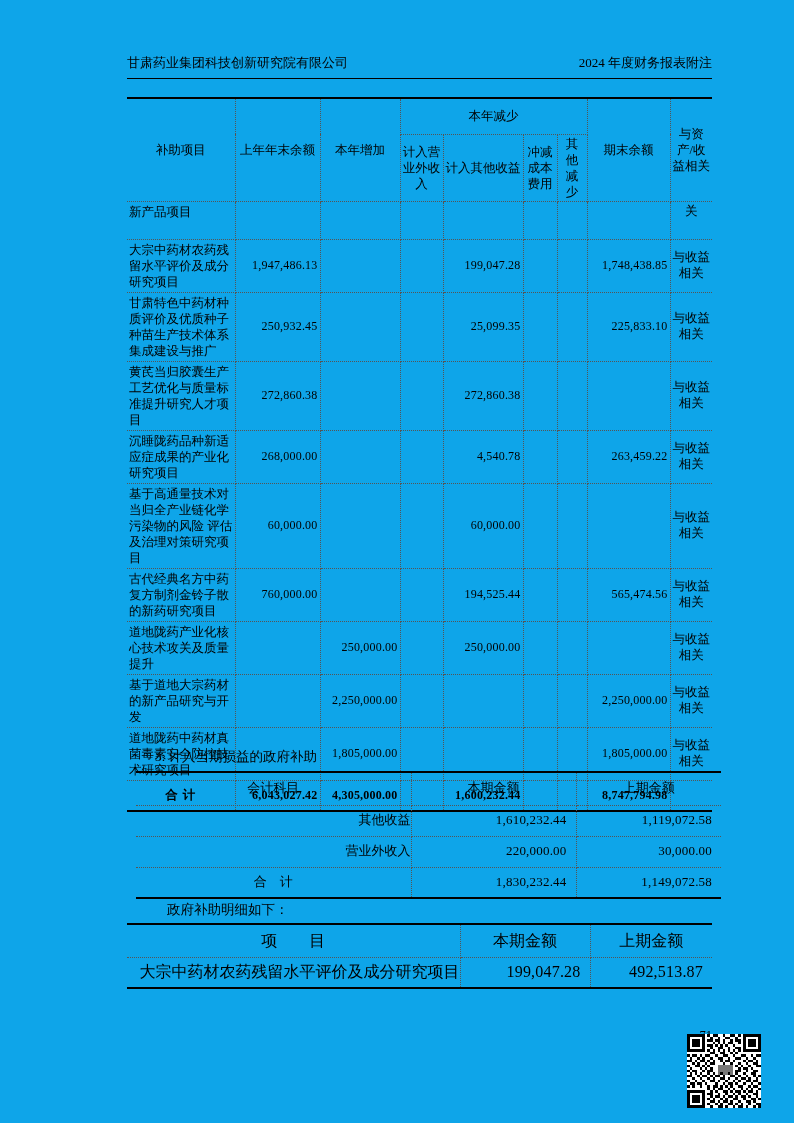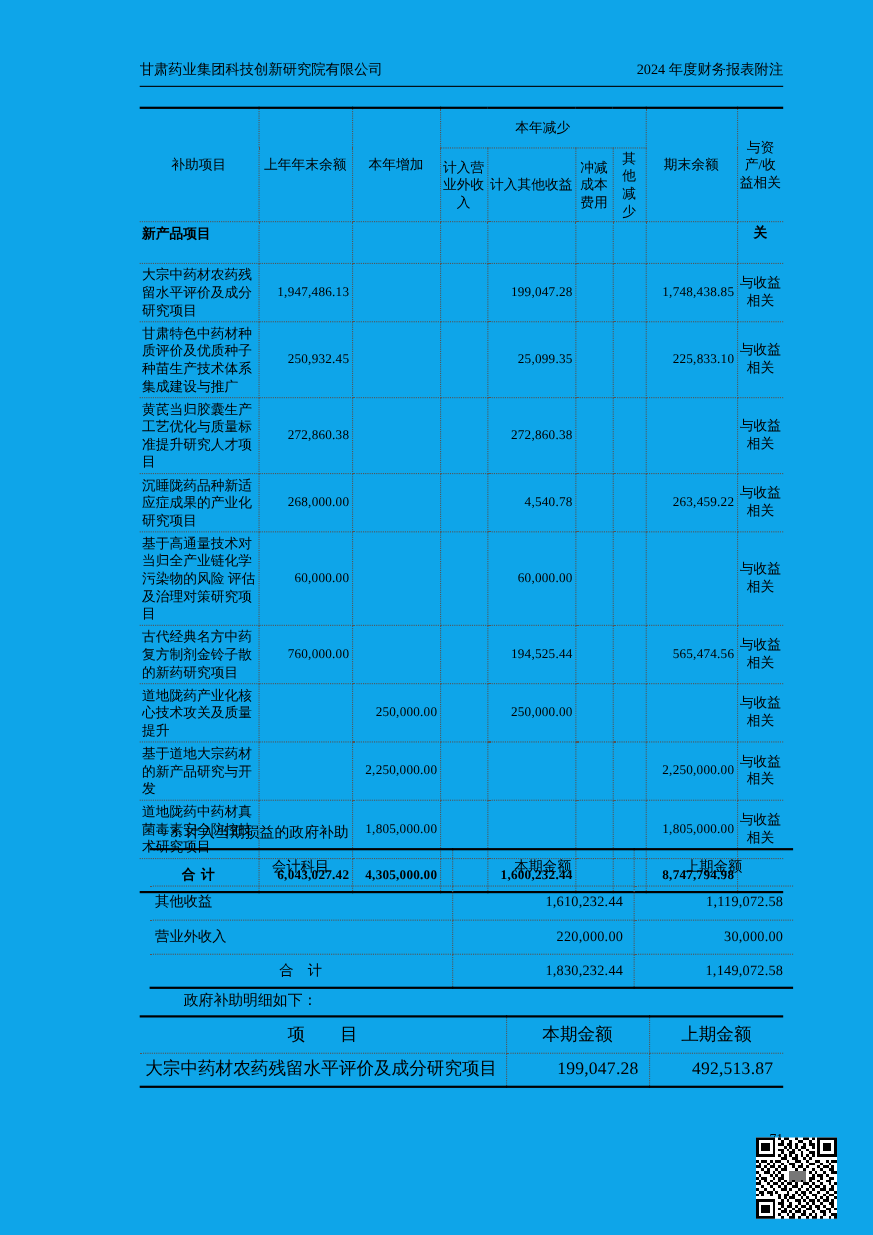--- a/index.html
+++ b/index.html
@@ -29,32 +29,32 @@
         border-top:2.5px solid #000; border-bottom:2.5px solid #000; }
   .t1 thead th { text-align:center; vertical-align:middle; padding:1px 2px; }
   .t1 .group-head { height:36px; }
   .t1 .sub-head th { height:56px; }
   .t1 th.narrow { padding:1px 6px; }
   .t1 tbody td { vertical-align:middle; padding:2px 3px; }
   .t1 td.name { text-align:left; padding:2px 1px 2px 2px; }
   .t1 td.num  { text-align:right; font-size:12px; letter-spacing:.2px;
                 padding-right:2px; }
   .t1 td.rel  { text-align:center; padding:2px 2px; line-height:1.25; }
-  .t1 tr.cont td { vertical-align:top; height:38px;font-weight:bold; }
+  .t1 tr.cont td { vertical-align:top; height:38px; }
   .t1 tr.total td { font-weight:bold; height:31px; }
   .t1 tr.total td.label { text-align:center; letter-spacing:1px; }
 
   
   .t2 { position:absolute; left:136px; top:771px;
         border-top:2px solid #000; border-bottom:2px solid #000; font-size:13px; }
   .t3 { position:absolute; left:127px; top:923px;
         border-top:2px solid #000; border-bottom:2px solid #000; font-size:16px; }
   .t2 th, .t3 th { text-align:center; vertical-align:middle; height:33px; }
   .t2 td, .t3 td { vertical-align:middle; height:31px; }
-  .t2 td.name, .t3 td.name { text-align:left; padding-left:5px; }
+  .t2 td.name, .t3 td.name { text-align:right; padding-left:5px; }
   .t2 td.num,  .t3 td.num  { text-align:right; padding-right:9px; letter-spacing:.2px; }
   .t2 td.label { text-align:center; }
 
   .section-heading { position:absolute; left:155px; font-size:13.5px; }
   .h-loss   { top:748px; }
   .h-detail { top:901px;margin-left:12px; }
 
   .page-number { position:absolute; left:127px; top:1028px; width:585px;
                  text-align:right; font-size:12.5px; }
 

